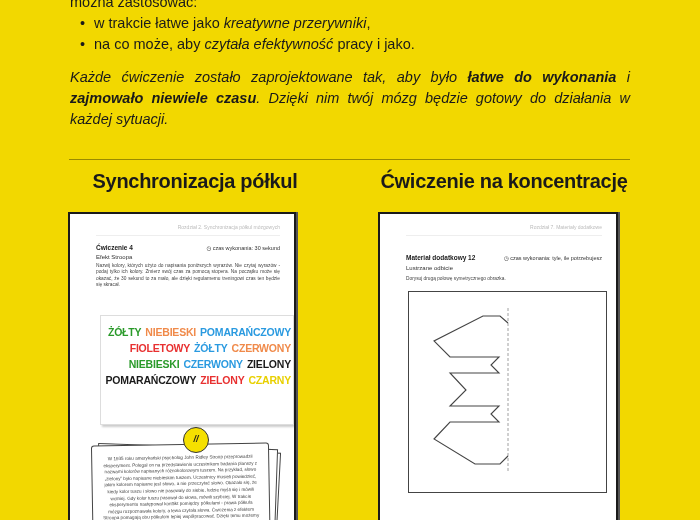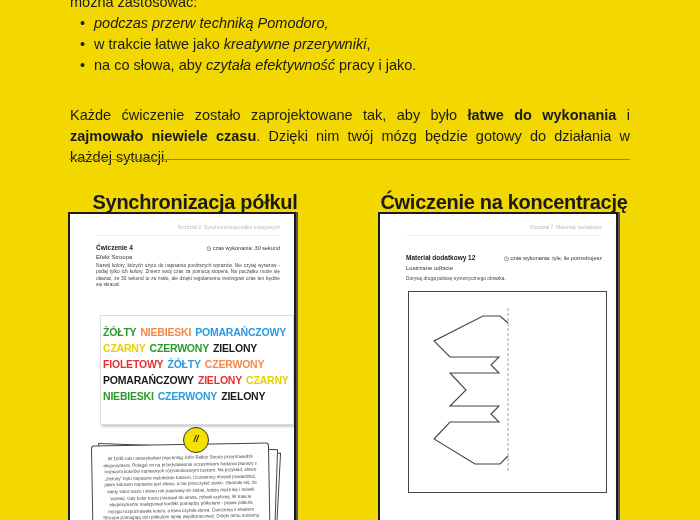--- a/index.html
+++ b/index.html
@@ -1,49 +1,48 @@
 <!DOCTYPE html>
 <html><head>
 <meta charset="utf-8">
 <style>
   html,body{margin:0;padding:0;}
   body{width:700px;height:520px;overflow:hidden;background:#f2d800;font-family:"Liberation Sans",sans-serif;color:#1a1a1a;position:relative;}
   .intro{position:absolute;left:70px;top:-8px;width:560px;font-size:14.5px;line-height:21px;}
   .intro ul{margin:0;padding:0 0 0 24px;list-style:none;}
   .intro li{position:relative;}
   .intro li:before{content:"•";position:absolute;left:-14px;}
-  .para{margin-top:29px;text-align:justify;}
+  .para{margin-top:12px;text-align:justify;font-style:italic;}
   .divider{position:absolute;left:69px;top:159px;width:561px;height:1px;background:#9a8a00;}
-  .col-title{position:absolute;top:191px;font-size:20px;font-weight:bold;text-align:center;width:260px;letter-spacing:-0.3px;}
+  .col-title{position:absolute;top:170px;font-size:20px;font-weight:bold;text-align:center;width:260px;letter-spacing:-0.3px;}
   .card{position:absolute;top:212px;background:#fff;border:2px solid #1a1a1a;box-shadow:2px 0 0 #555;height:320px;overflow:hidden;}
   .card .hdr{position:absolute;right:14px;top:10px;font-size:5px;color:#bbb;}
   .card .hline{position:absolute;left:26px;right:14px;top:21px;height:1px;background:#eee;}
   .ex-title{position:absolute;font-size:6.5px;font-weight:bold;}
   .ex-time{position:absolute;font-size:5.5px;color:#333;}
   .ex-sub{position:absolute;font-size:6px;color:#333;}
   .ex-desc{position:absolute;font-size:4.8px;color:#444;line-height:6.3px;text-align:justify;}
-  .stroop{position:absolute;left:30px;top:101px;width:192px;height:100px;border:1px solid #ddd;box-shadow:2px 2px 2px #ccc;background:#fff;padding-top:8px;text-align:left;}
+  .stroop{position:absolute;left:30px;top:101px;width:192px;height:100px;border:1px solid #ddd;box-shadow:2px 2px 2px #ccc;background:#fff;padding-top:8px;text-align:right;}
   .stroop .row{font-size:10.5px;font-weight:bold;line-height:16px;white-space:nowrap;letter-spacing:-0.2px;}
   .stroop .row span{margin:0 2px;}
   .note{position:absolute;left:22px;top:230px;width:176px;height:120px;background:#fff;border:1px solid #444;border-radius:3px 3px 0 0;transform:rotate(-1deg);}
   .note-back{position:absolute;left:26px;top:232px;width:178px;height:120px;border:1px solid #444;transform:rotate(2deg);background:#fff;}
   .note-back2{position:absolute;left:28px;top:234px;width:178px;height:120px;border:1px solid #444;transform:rotate(3deg);background:#fff;}
   .note-text{position:absolute;left:10px;right:10px;top:10px;font-size:4.6px;line-height:6.6px;color:#444;text-align:center;}
   .pin{position:absolute;left:113px;top:213px;width:24px;height:24px;border-radius:50%;background:#f5e000;border:1.5px solid #333;z-index:3;font-size:9px;font-weight:bold;text-align:center;line-height:22px;font-style:italic;}
   .drawbox{position:absolute;left:28px;top:77px;width:197px;height:200px;border:1.5px solid #444;background-image:radial-gradient(#ccc 0.6px,transparent 0.7px);background-size:8px 8px;}
 </style>
 </head>
 <body>
 
 <div class="intro">
   <div>można zastosować:</div>
   <ul>
-    <li><i>podczas przerw techniką Pomodoro,</i></li>
     <li><span>w trakcie łatwe jako </span><i>kreatywne przerywniki</i><span>,</span></li>
-    <li><span>na co słowa, aby </span><i>czytała efektywność</i><span> pracy i jako.</span></li>
+    <li><span>na co może, aby </span><i>czytała efektywność</i><span> pracy i jako.</span></li>
   </ul>
   <div class="para">
     <span>Każde ćwiczenie zostało zaprojektowane tak, aby było </span><b>łatwe do wykonania</b><span> i </span><b>zajmowało niewiele czasu</b><span>. Dzięki nim twój mózg będzie gotowy do działania w każdej sytuacji.</span>
   </div>
 </div>
 
 <div class="divider"></div>
 
 <div class="col-title" style="left:65px">Synchronizacja półkul</div>
 <div class="col-title" style="left:374px">Ćwiczenie na koncentrację</div>
@@ -51,24 +50,23 @@
 <div class="card" style="left:68px;width:224px;">
   <div class="hdr">Rozdział 2. Synchronizacja półkul mózgowych</div>
   <div class="hline"></div>
   <div class="ex-title" style="left:26px;top:30px">Ćwiczenie 4</div>
   <div class="ex-time" style="right:14px;top:31px"><span>◷ </span><span>czas wykonania: 30 sekund</span></div>
   <div class="ex-sub" style="left:26px;top:40px">Efekt Stroopa</div>
   <div class="ex-desc" style="left:26px;right:14px;top:49px">Nazwij kolory, których użyto do napisania poniższych wyrazów. Nie czytaj wyrazów - podaj tylko ich kolory. Zmierz swój czas za pomocą stopera. Na początku może się okazać, że 30 sekund to za mało, ale dzięki regularnemu treningowi czas ten będzie się skracał.</div>
 
   <div class="stroop" id="stroop">
       <div class="row"><span style="color: rgb(42, 154, 42);">ŻÓŁTY</span><span style="color: rgb(240, 138, 74);">NIEBIESKI</span><span style="color: rgb(42, 154, 224);">POMARAŃCZOWY</span></div>
-      <div class="row"><span style="color: rgb(232, 208, 0);">CZARNY</span><span style="color: rgb(42, 154, 42);">CZERWONY</span><span style="color: rgb(26, 26, 26);">ZIELONY</span></div>
       <div class="row"><span style="color: rgb(232, 48, 48);">FIOLETOWY</span><span style="color: rgb(42, 154, 224);">ŻÓŁTY</span><span style="color: rgb(240, 138, 74);">CZERWONY</span></div>
+      <div class="row"><span style="color: rgb(42, 154, 42);">NIEBIESKI</span><span style="color: rgb(42, 154, 224);">CZERWONY</span><span style="color: rgb(26, 26, 26);">ZIELONY</span></div>
       <div class="row"><span style="color: rgb(26, 26, 26);">POMARAŃCZOWY</span><span style="color: rgb(232, 48, 48);">ZIELONY</span><span style="color: rgb(232, 208, 0);">CZARNY</span></div>
-      <div class="row"><span style="color: rgb(42, 154, 42);">NIEBIESKI</span><span style="color: rgb(42, 154, 224);">CZERWONY</span><span style="color: rgb(26, 26, 26);">ZIELONY</span></div>
     </div>
 
   <div class="note-back2"></div>
   <div class="note-back"></div>
   <div class="note">
     <div class="note-text">W 1935 roku amerykański psycholog John Ridley Stroop przeprowadził eksperyment. Polegał on na przedstawieniu uczestnikom badania planszy z nazwami kolorów napisanych różnokolorowym tuszem. Na przykład, słowo „zielony” było napisane niebieskim tuszem. Uczestnicy musieli powiedzieć, jakim kolorem napisane jest słowo, a nie przeczytać słowo. Okazało się, że kiedy kolor tuszu i słowo nie pasowały do siebie, ludzie myśli się i mówili wolniej. Gdy kolor tuszu pasował do słowa, mówili szybciej. W trakcie eksperymentu następował konflikt pomiędzy półkulami - prawa półkula mózgu rozpoznawała kolory, a lewa czytała słowa. Ćwiczenia z efektem Stroopa pomagają obu półkulom lepiej współpracować. Dzięki temu możemy lepiej się koncentrować, szybciej reagować i rozwiązywać problemy.</div>
   </div>
   <div class="pin">//</div>
 </div>
 

